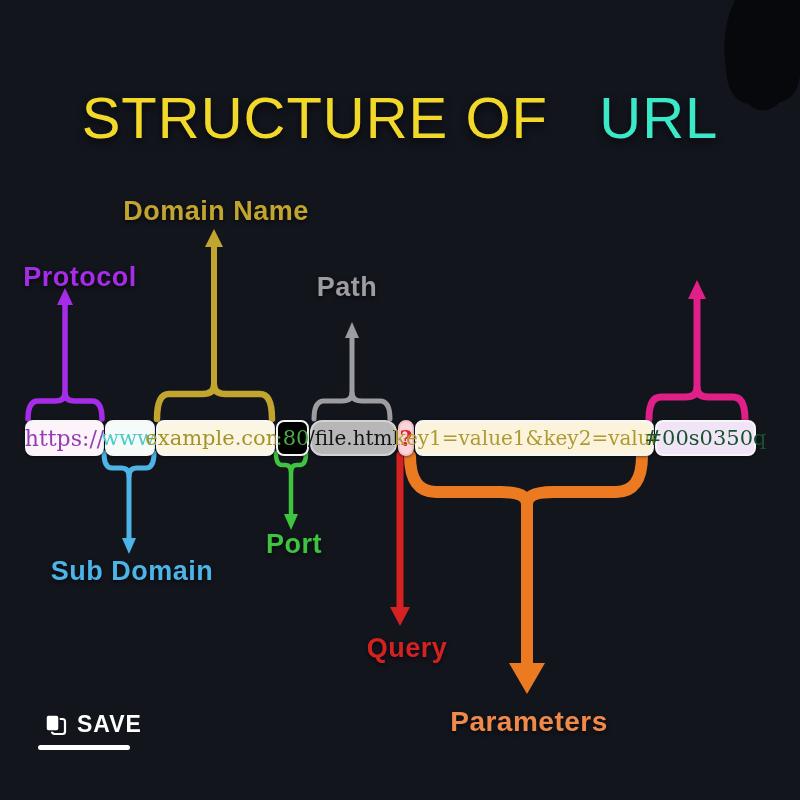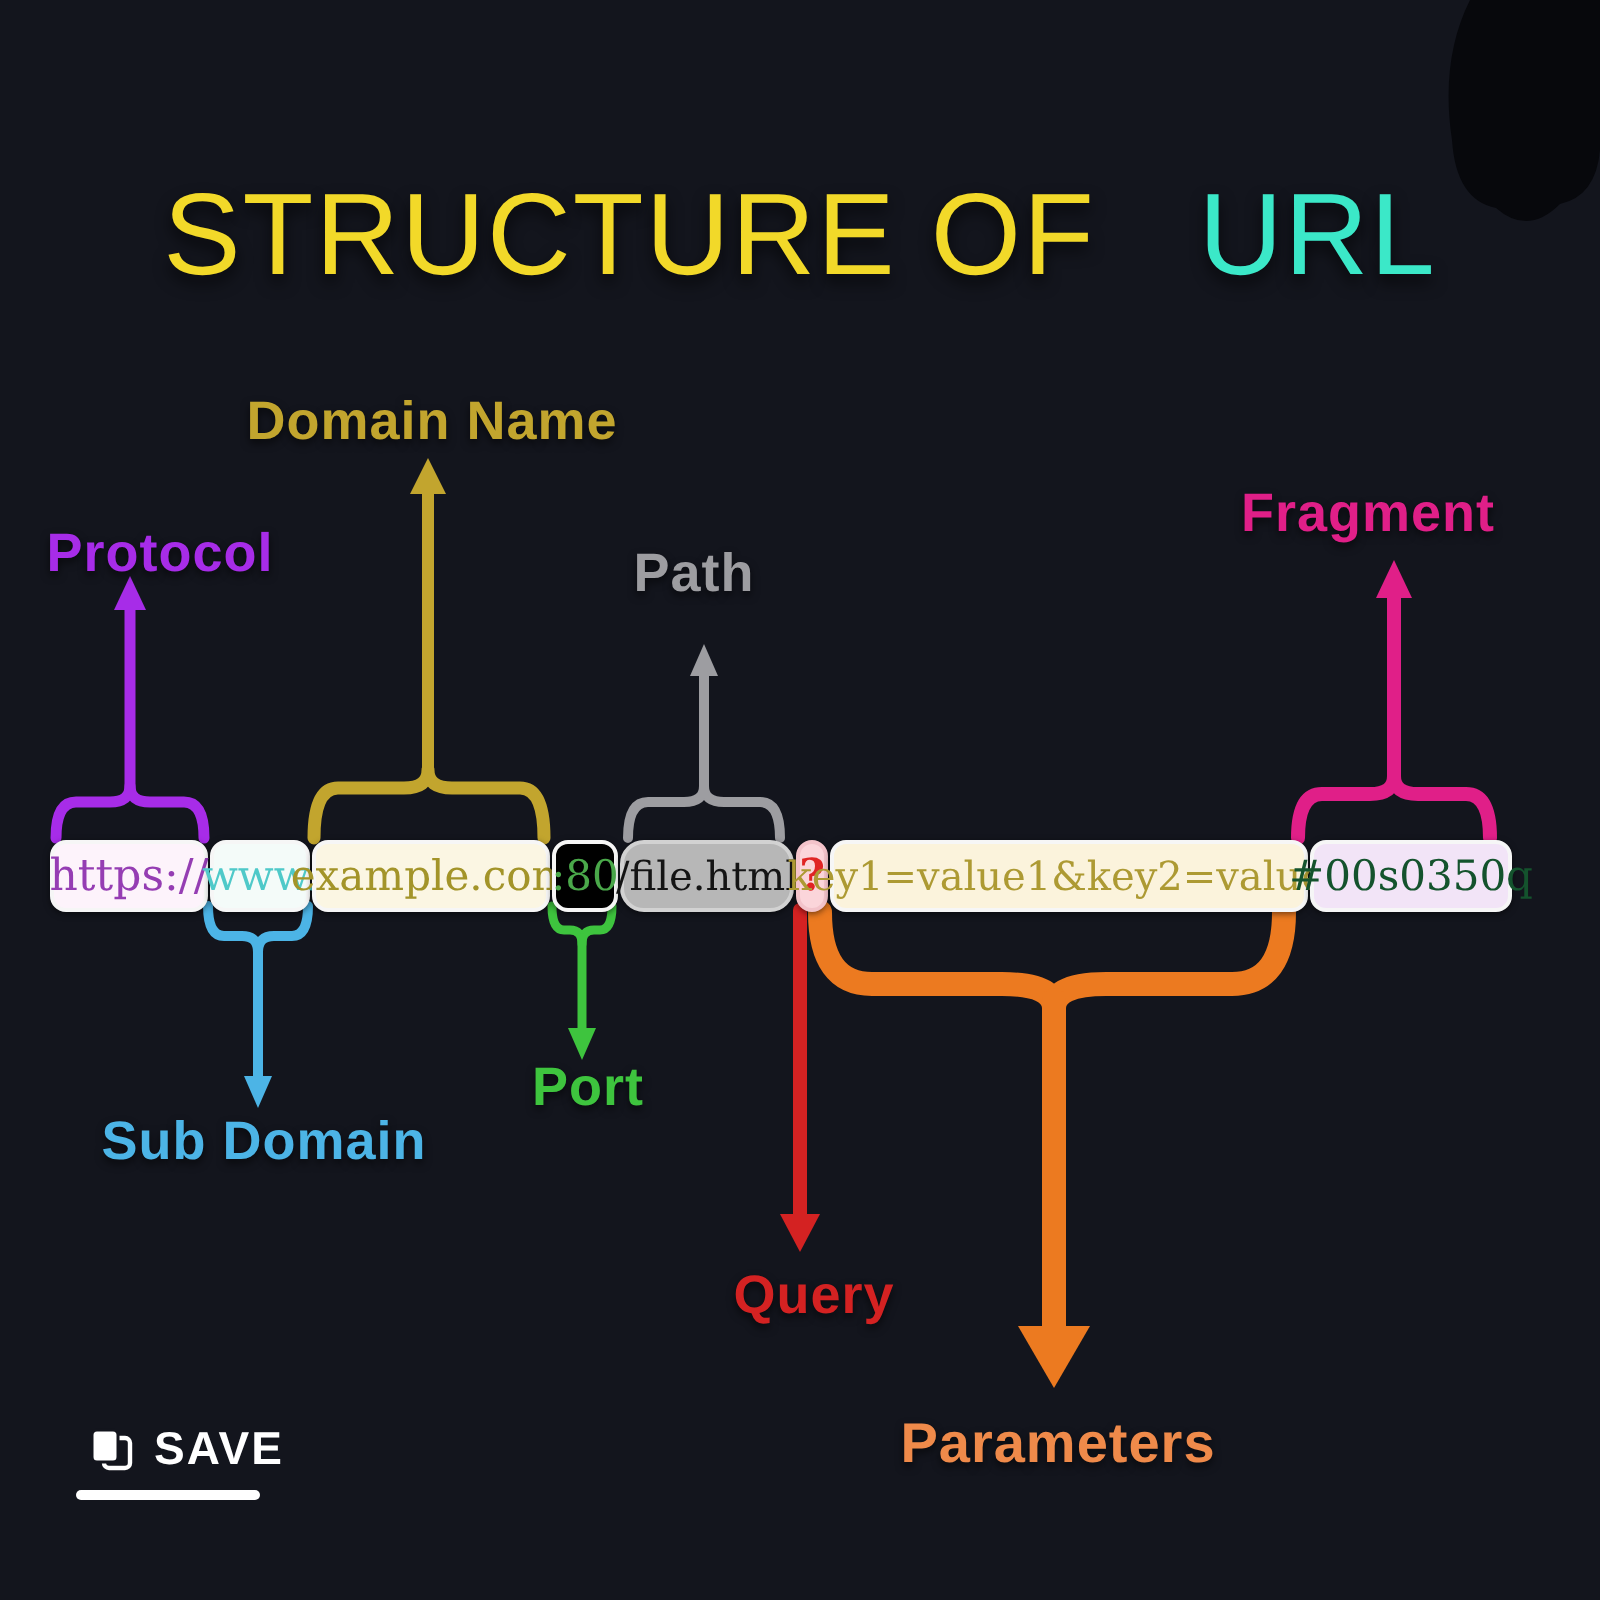--- a/index.html
+++ b/index.html
@@ -146,21 +146,20 @@
     <g>
       <path class="brace" stroke="var(--c-params)" stroke-width="12" d="M410 456 Q410 492 436 492 H501 Q527 492 527 504 Q527 492 553 492 H616 Q642 492 642 456"></path>
       <line x1="527" y1="500" x2="527" y2="668" stroke="var(--c-params)" stroke-width="12"></line>
       <polygon points="527,694 509,663 545,663" fill="var(--c-params)"></polygon>
     </g>
   </svg>
 
   <div class="diagram-label lbl-protocol" style="left:80px;top:277px;">Protocol</div>
   <div class="diagram-label lbl-domain" style="left:216px;top:211px;">Domain Name</div>
   <div class="diagram-label lbl-path" style="left:347px;top:287px;">Path</div>
-  <div class="diagram-label lbl-fragment" style="left:684px;top:257px;">Fragment</div>
   <div class="diagram-label lbl-subdomain" style="left:132px;top:571px;">Sub Domain</div>
   <div class="diagram-label lbl-port" style="left:294px;top:544px;">Port</div>
   <div class="diagram-label lbl-query" style="left:407px;top:648px;">Query</div>
   <div class="diagram-label lbl-params" style="left:529px;top:722px;">Parameters</div>
 
   <div class="url-bar">
     <div class="seg seg-protocol">https://</div>
     <div class="seg seg-www">www.</div>
     <div class="seg seg-domain">example.com</div>
     <div class="seg seg-port">:80</div>

